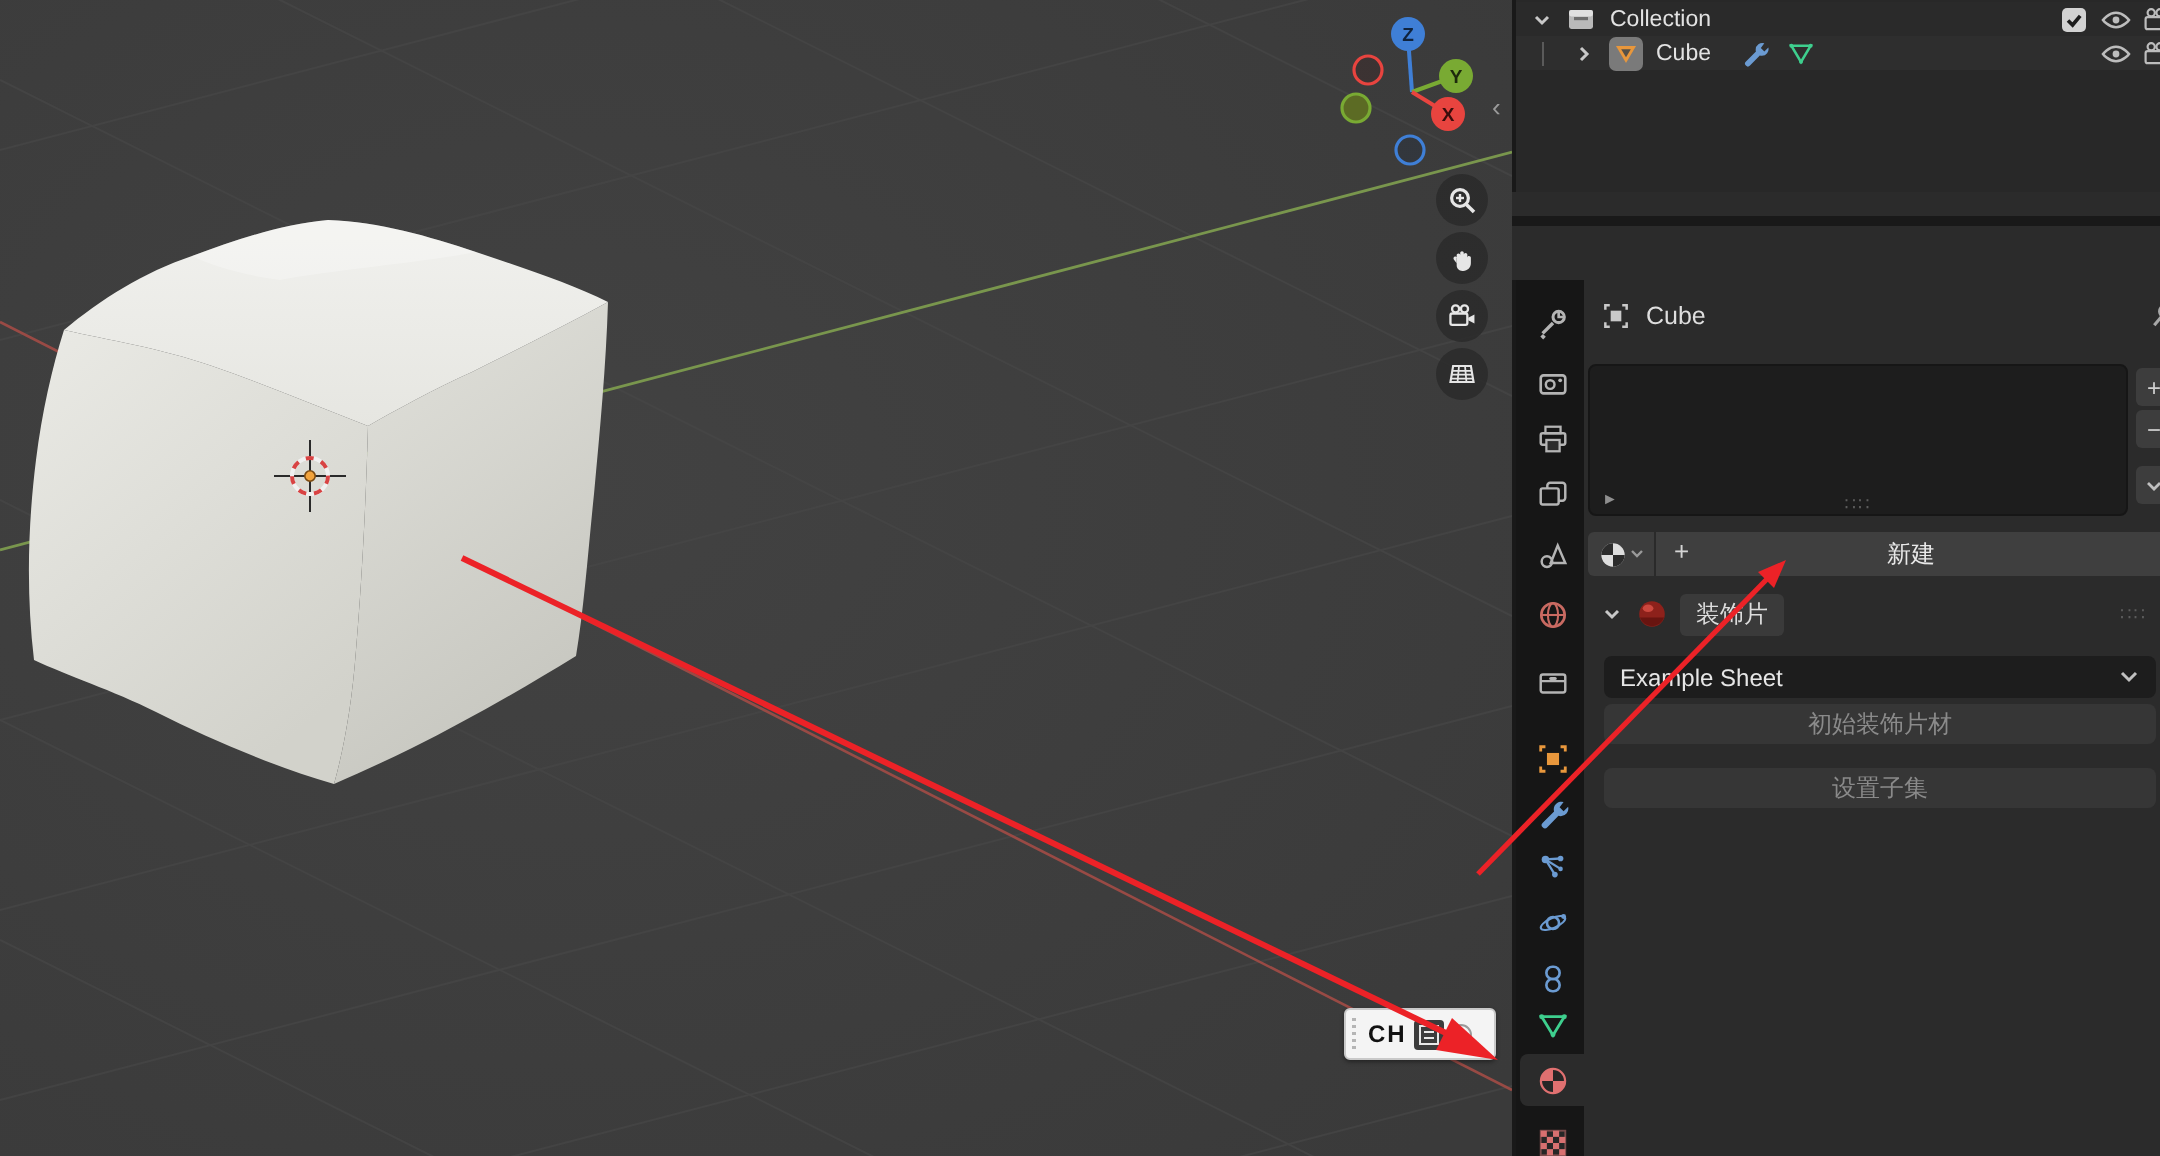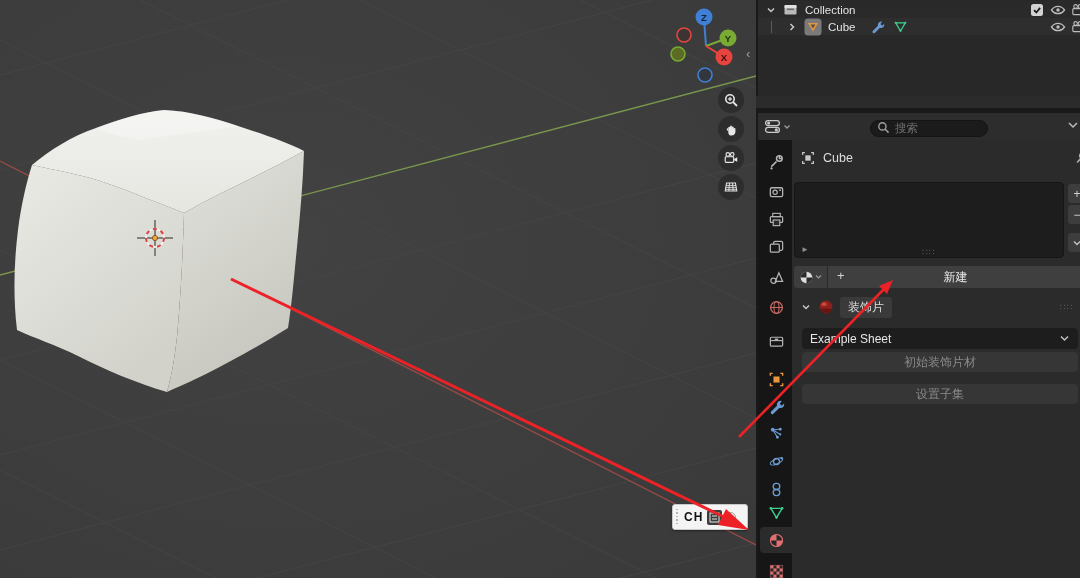--- a/index.html
+++ b/index.html
@@ -258,45 +258,20 @@
       <svg width="16" height="13" style="position:absolute;left:313px;top:2px">
         <circle cx="4.6" cy="3.4" r="1.8" fill="none" stroke="#bdbdbd" stroke-width="1.1"></circle>
         <circle cx="9" cy="3.4" r="1.8" fill="none" stroke="#bdbdbd" stroke-width="1.1"></circle>
         <rect x="1.8" y="5.6" width="8.4" height="6" rx="1" fill="none" stroke="#bdbdbd" stroke-width="1.1"></rect>
         <path d="M10.6 7.6l3.4-1.7v4.6l-3.4-1.7z" fill="#bdbdbd"></path>
         </svg>
     </div>
   </div>
   <div class="divider"></div>
 
-  <div id="propheader">
-    <div class="etype">
-      <svg width="17" height="17" viewBox="0 0 16 16">
-        <rect x="1.5" y="2.5" width="13" height="4.6" rx="2.3" fill="none" stroke="#c9c9c9" stroke-width="1.2"></rect>
-        <circle cx="4.4" cy="4.8" r="1.5" fill="#c9c9c9"></circle>
-        <rect x="1.5" y="8.9" width="13" height="4.6" rx="2.3" fill="none" stroke="#c9c9c9" stroke-width="1.2"></rect>
-        <circle cx="11.6" cy="11.2" r="1.5" fill="#c9c9c9"></circle>
-        </svg>
-      <svg width="8" height="8">
-        <path d="M1.5 2.5l2.5 2.5L6.5 2.5" fill="none" stroke="#9a9a9a" stroke-width="1.3"></path>
-        </svg>
-    </div>
-    <div class="search">
-      <input type="text" placeholder="搜索" style="">
-      <svg width="13" height="13">
-        <circle cx="5.4" cy="5.4" r="3.6" fill="none" stroke="#9f9f9f" stroke-width="1.4"></circle>
-        <line x1="8.2" y1="8.2" x2="11.6" y2="11.6" stroke="#9f9f9f" stroke-width="1.5"></line>
-        </svg>
-    </div>
-    <div class="hdr-filter">
-      <svg width="14" height="16">
-          <path d="M3 6l4 4 4-4" fill="none" stroke="#bababa" stroke-width="1.5"></path>
-        </svg>
-    </div>
-  </div>
 
   <div id="propbody">
     <div class="tabstrip">
       <div class="tab" style="top:8px">
         <svg width="17" height="17" viewBox="0 0 18 18">
             <path d="M3.5 14.5l5.5-5.5" stroke="#b4b4b4" stroke-width="1.8" fill="none"></path>
             <circle cx="12" cy="5.8" r="3" fill="none" stroke="#b4b4b4" stroke-width="1.6"></circle>
             <path d="M12 2.8v3h3" fill="none" stroke="#b4b4b4" stroke-width="1.4"></path>
             <path d="M3 15.5l1.5 1.5" stroke="#b4b4b4" stroke-width="2"></path>
           </svg>

